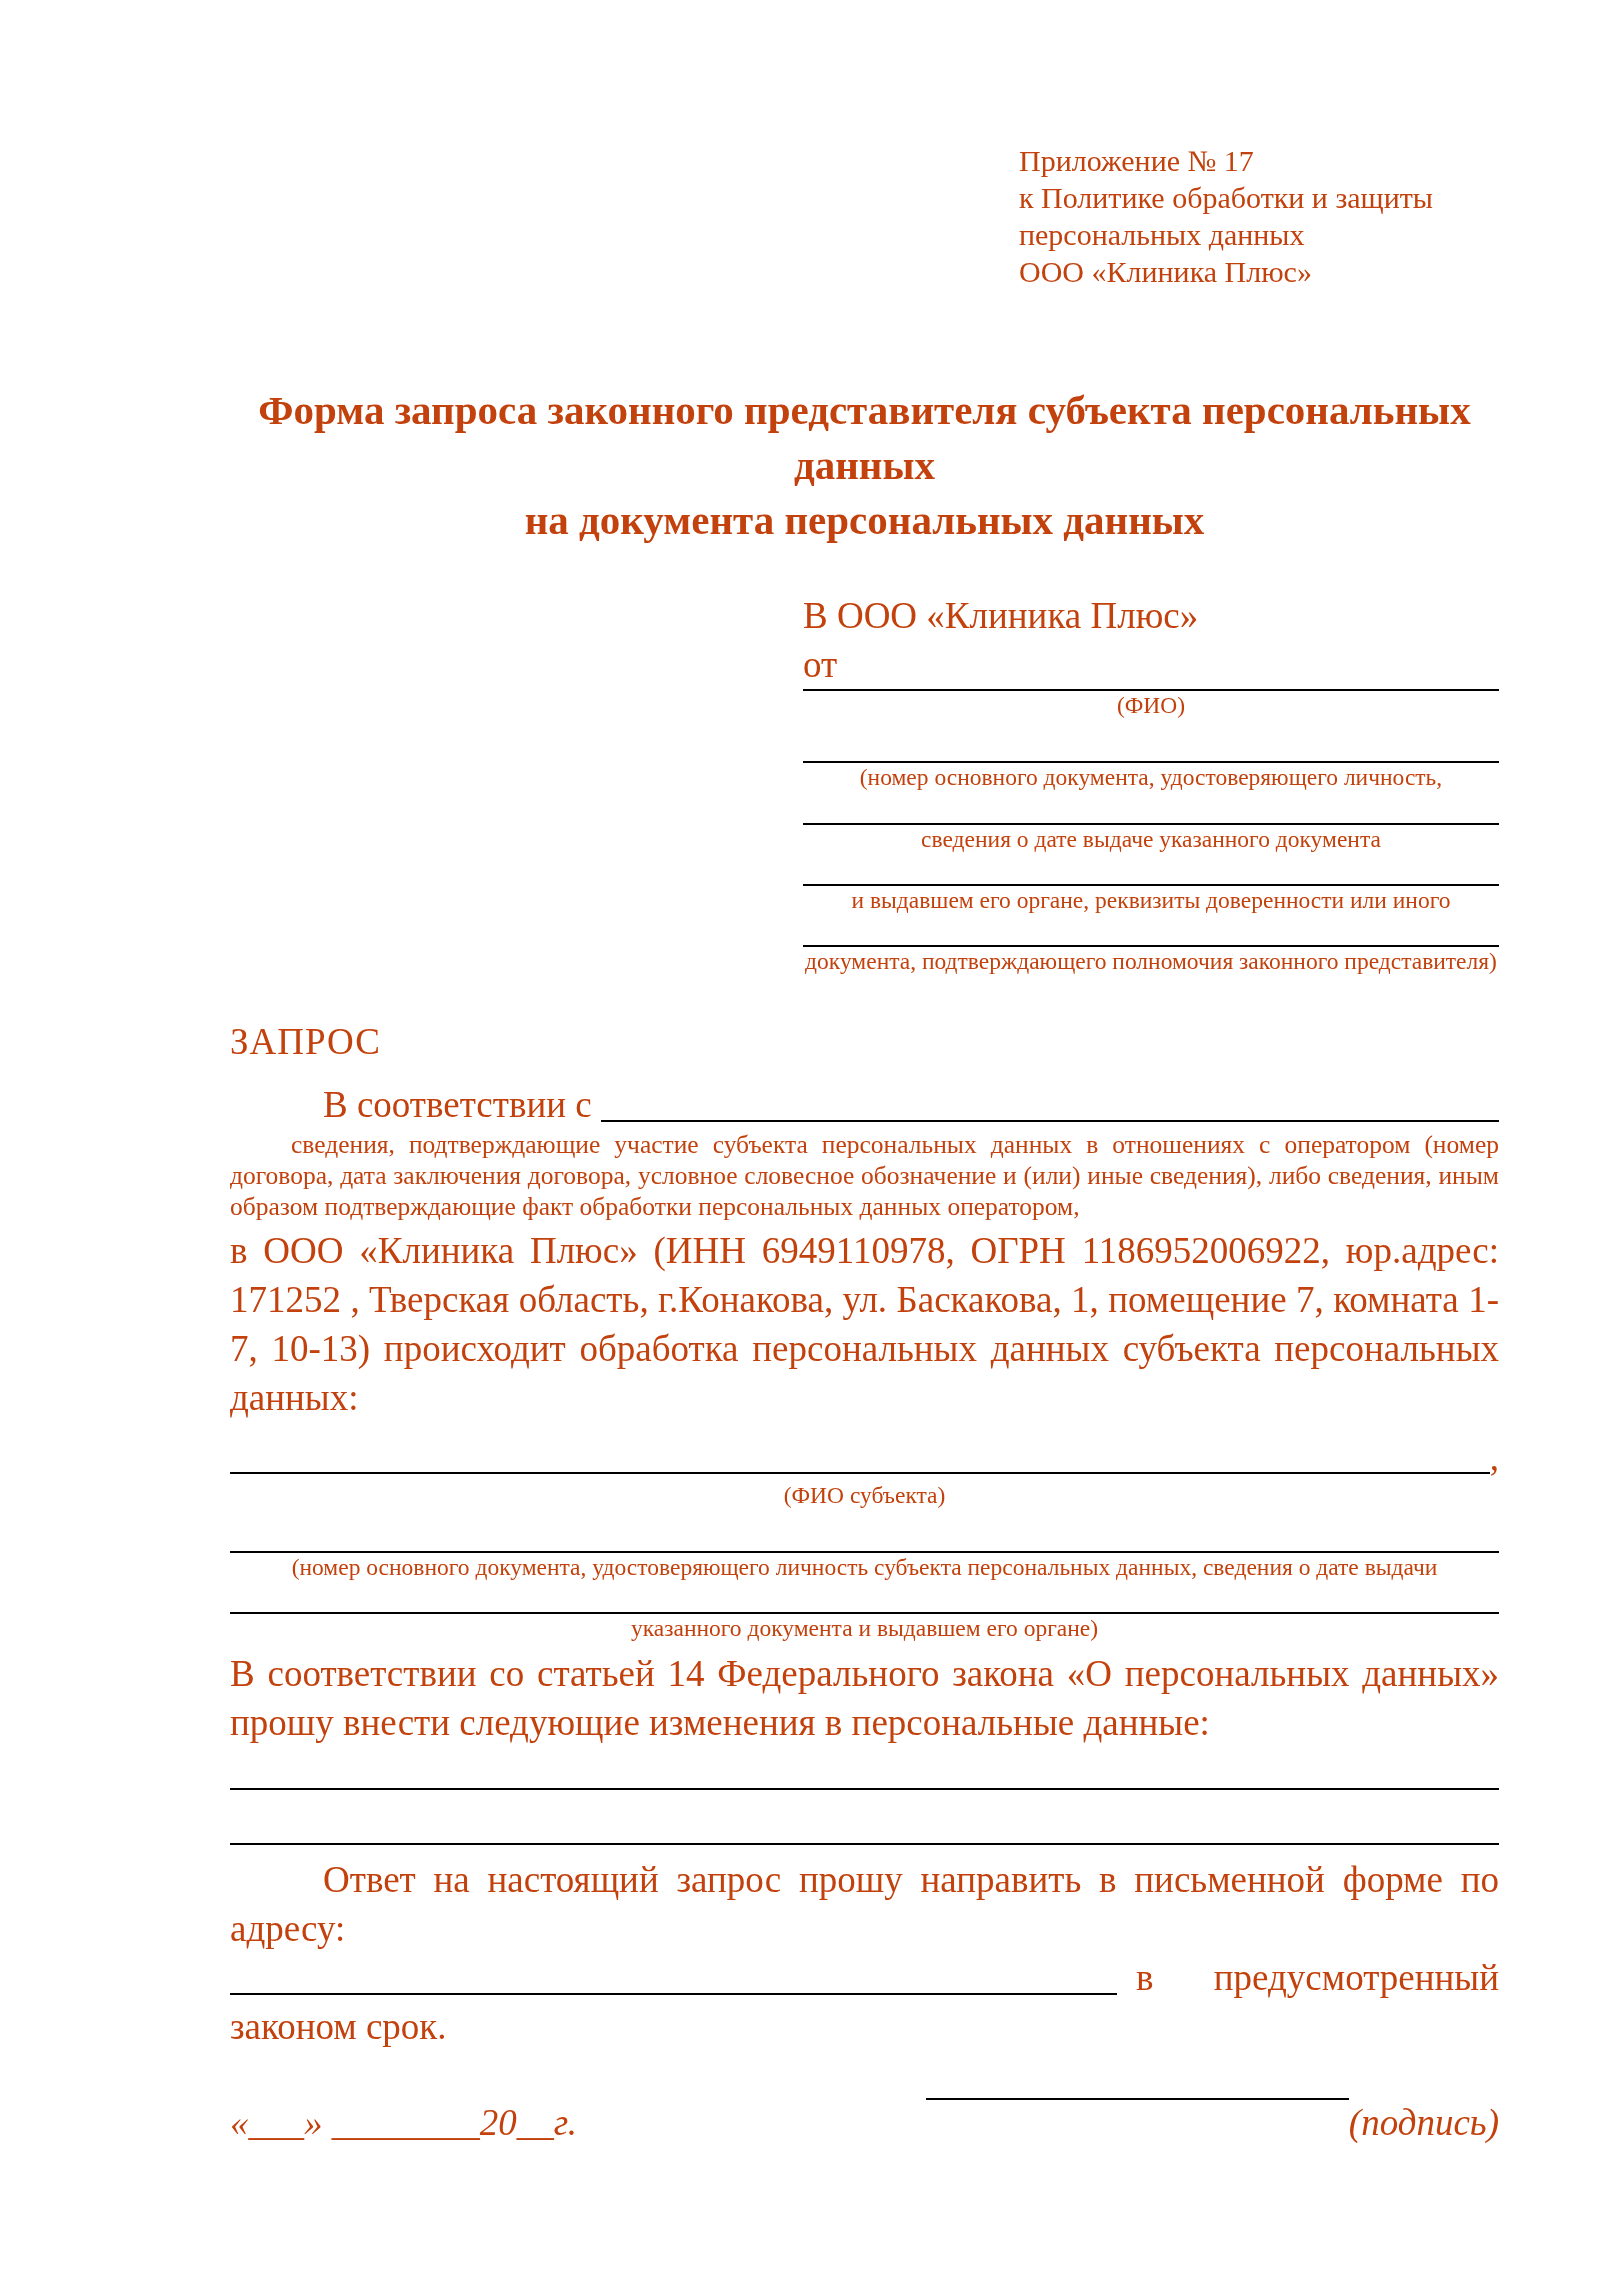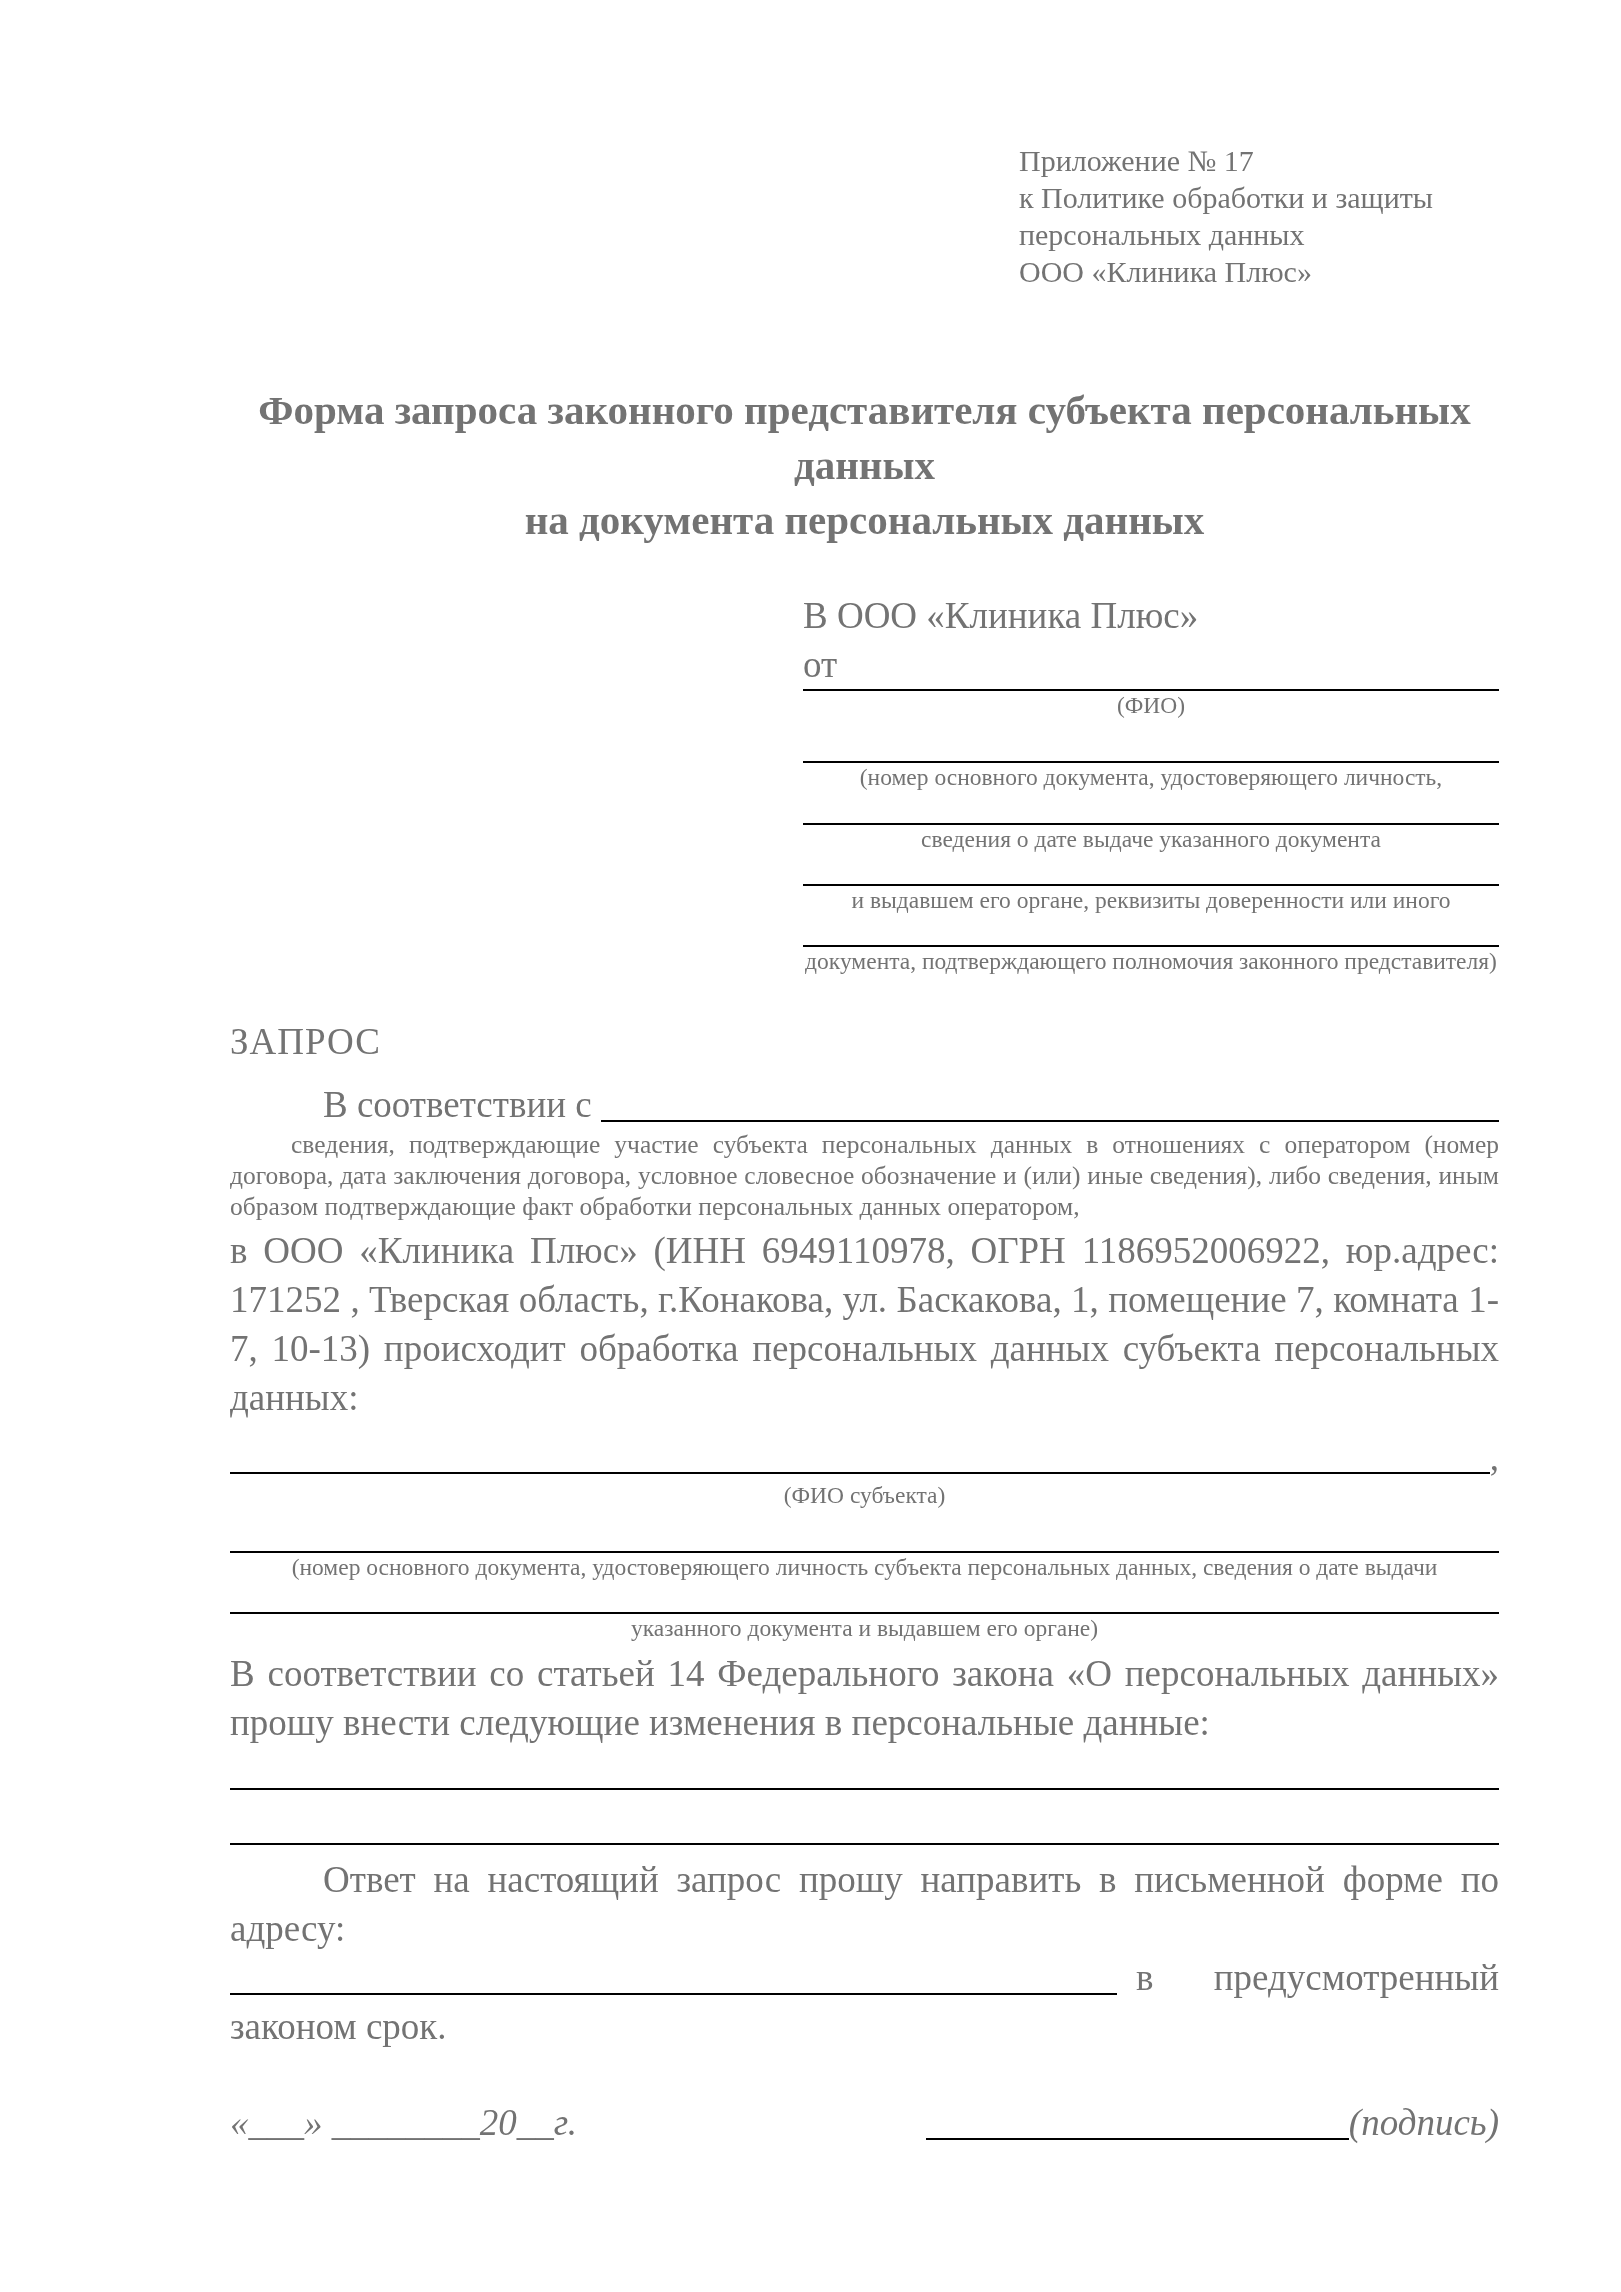--- a/index.html
+++ b/index.html
@@ -1,20 +1,20 @@
 <!DOCTYPE html>
 <html><head>
 <meta charset="utf-8">
 <style>
   html,body { margin:0; padding:0; background:#888; }
   .page {
     width: 1621px;
     height: 2293px;
     background: #ffffff;
-    color: #737373;
+    color: #c2410c;
     font-family: "Liberation Serif", "DejaVu Serif", serif;
     font-size: 37px;
     box-sizing: border-box;
     padding: 142px 122px 0 230px;
     margin: 0 auto;
     position: relative;
   }
   
   .appendix { margin-left: 789px; font-size: 30px; line-height: 37px; }
   
@@ -44,21 +44,21 @@
   .fullline { border-bottom: 2.9px solid #000; }
   .fl1 { height: 41px; }
   .fl2 { height: 53px; }
   .answer1 { text-align: justify; text-align-last: justify; text-indent: 93px; line-height: 49px; margin-top: 9.8px; }
   .answer2 { display: flex; justify-content: space-between; align-items: flex-end; line-height: 49px; }
   .answer2 .fill { flex: 0 0 887px; margin-bottom: 6.9px; }
   .answer2 .spread { word-spacing: 51px; }
   .answer3 { line-height: 49px; }
   
   .signrow { display: flex; justify-content: space-between; align-items: flex-end; margin-top: 47px; line-height: 49px; font-style: italic; }
-  .sig { display: flex; align-items: flex-end; width: 573px; }
+  .sig { display: flex; align-items: flex-start; width: 573px; }
   .sig .fill { margin-bottom: 6.9px; }
   .sig .cap { white-space: nowrap; }
 </style>
 </head>
 <body>
 
 <div class="page">
 
   <div class="appendix">
     <div>Приложение № 17</div>

